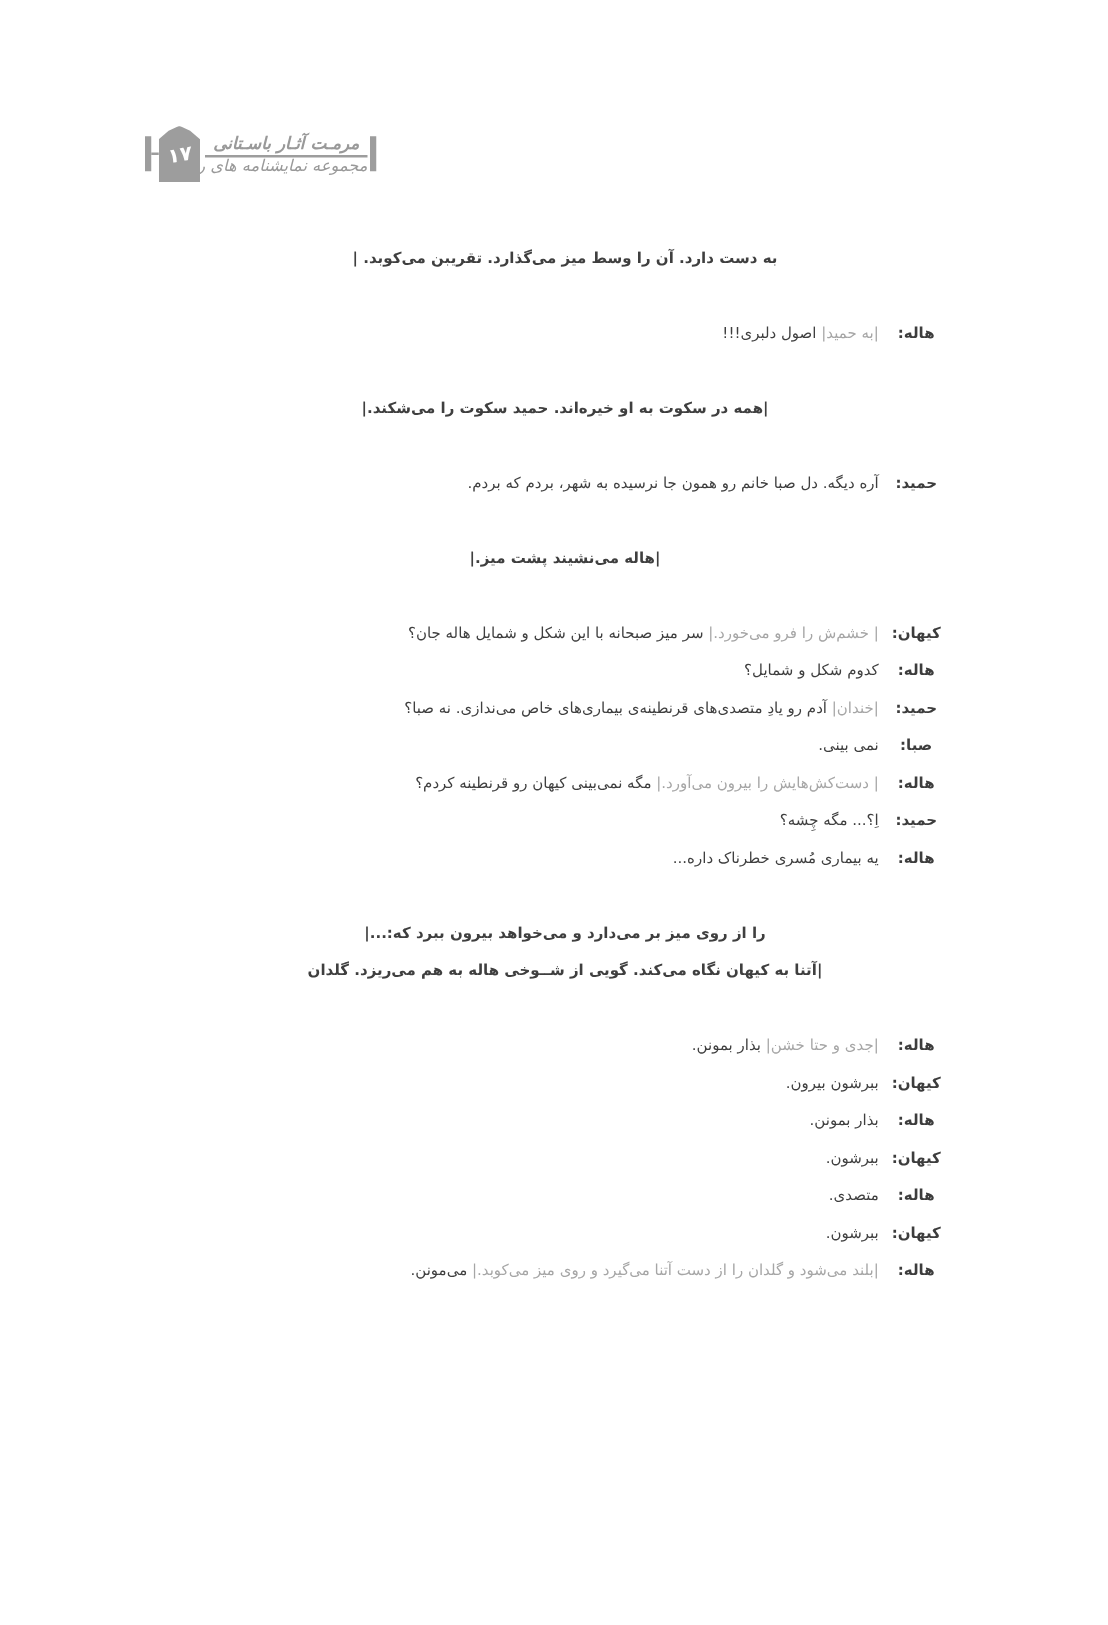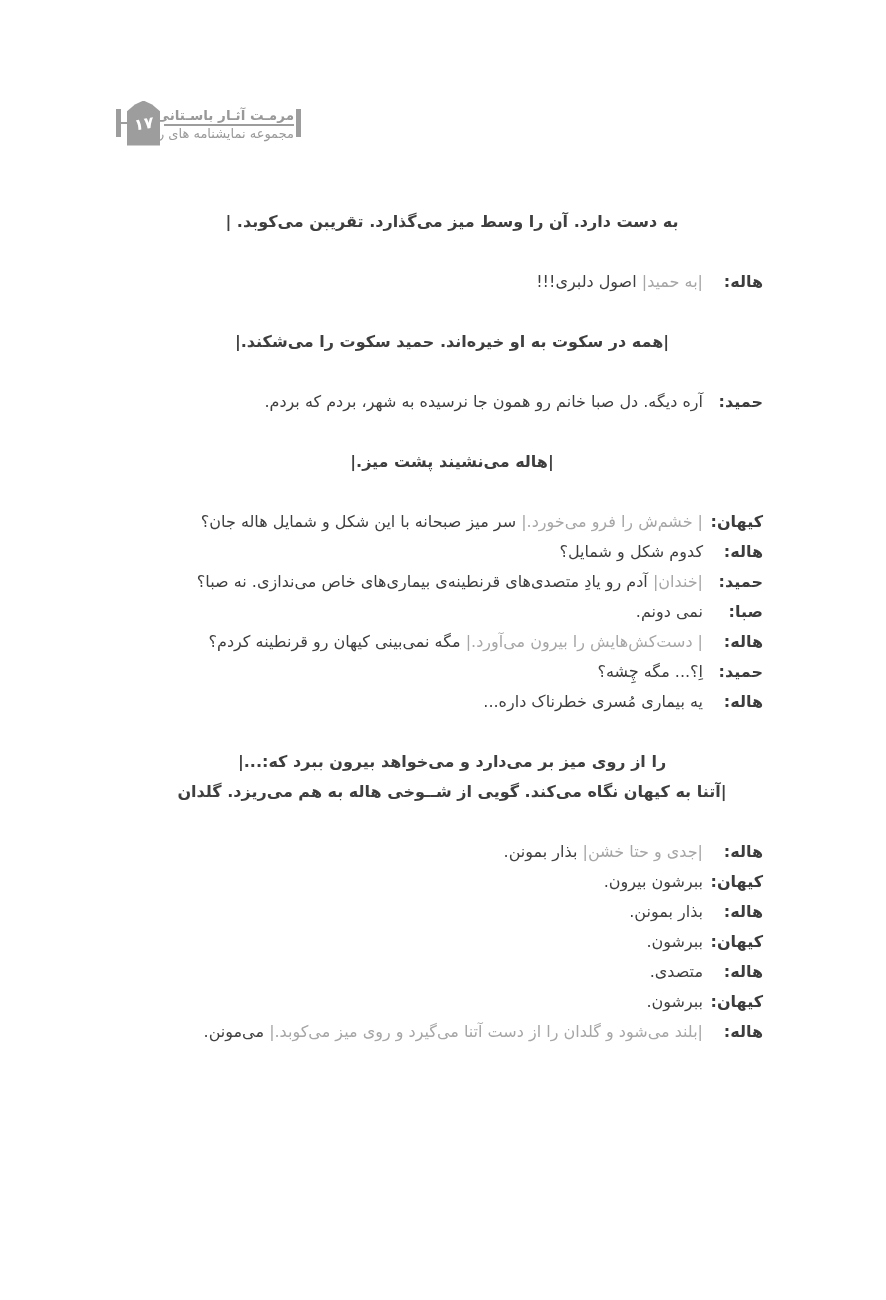--- a/index.html
+++ b/index.html
@@ -23,37 +23,37 @@
     width: 33px; height: 45px; background: #9d9d9d;
     clip-path: polygon(50% 0%, 76% 9%, 100% 24%, 100% 100%, 0% 100%, 0% 24%, 24% 9%);
     display: flex; align-items: center; justify-content: center;
   }
   .dome-num {
     color: #ffffff; font-size: 16px; font-weight: bold;
     transform: rotate(-10deg) skewX(-6deg);
   }
   .h-text {
     width: 130px; margin: 0 2px 0 4px;
-    direction: rtl; color: #999999;
+    direction: rtl; text-align: center; color: #999999; font-style: italic;
   }
   .h-title { font-size: 13.5px; font-weight: bold; line-height: 17px; white-space: nowrap; }
   .h-rule { height: 2px; background: #9d9d9d; margin: 0 0 2px 0; }
   .h-subtitle { font-size: 13px; line-height: 12px; white-space: nowrap; }
 
   
   .content {
-    position: absolute; top: 207px; right: 123px; width: 622px;
+    position: absolute; top: 191px; right: 123px; width: 622px;
     direction: rtl;
-    font-size: 16px; line-height: 30px;
+    font-size: 12px; line-height: 30px;
     color: #3f3f3f;
   }
   .group + .group { margin-top: 30px; }
   .stage-line { text-align: center; font-weight: bold; color: #3f3f3f; }
   .row { display: flex; }
-  .name { flex: 0 0 60px; font-weight: bold; color: #3d3d3d; white-space: nowrap; }
+  .name { flex: 0 0 60px; font-weight: bold; color: #3d3d3d; white-space: nowrap; text-align: center; }
   .parts { flex: 1 1 auto; }
   .speech { font-weight: normal; color: #3f3f3f; }
   .direction { font-weight: normal; color: #a6a6a6; }
 </style>
 </head>
 <body>
 
 <div class="pg-header">
   <div class="h-bar"></div>
   <div class="h-connector"></div>
@@ -98,21 +98,21 @@
       <div class="row">
         <span class="name">هاله:</span>
         <span class="parts"><span class="speech">کدوم شکل و شمایل؟</span></span>
       </div>
       <div class="row">
         <span class="name">حمید:</span>
         <span class="parts"><span class="direction">|خندان|</span> <span class="speech">آدم رو یادِ متصدی‌های قرنطینه‌ی بیماری‌های خاص می‌ندازی. نه صبا؟</span></span>
       </div>
       <div class="row">
         <span class="name">صبا:</span>
-        <span class="parts"><span class="speech">نمی دونم.</span></span>
+        <span class="parts"><span class="speech">نمی بینی.</span></span>
       </div>
       <div class="row">
         <span class="name">هاله:</span>
         <span class="parts"><span class="direction">| دست‌کش‌هایش را بیرون می‌آورد.|</span> <span class="speech">مگه نمی‌بینی کیهان رو قرنطینه کردم؟</span></span>
       </div>
       <div class="row">
         <span class="name">حمید:</span>
         <span class="parts"><span class="speech">اِ؟... مگه چِشه؟</span></span>
       </div>
       <div class="row">

